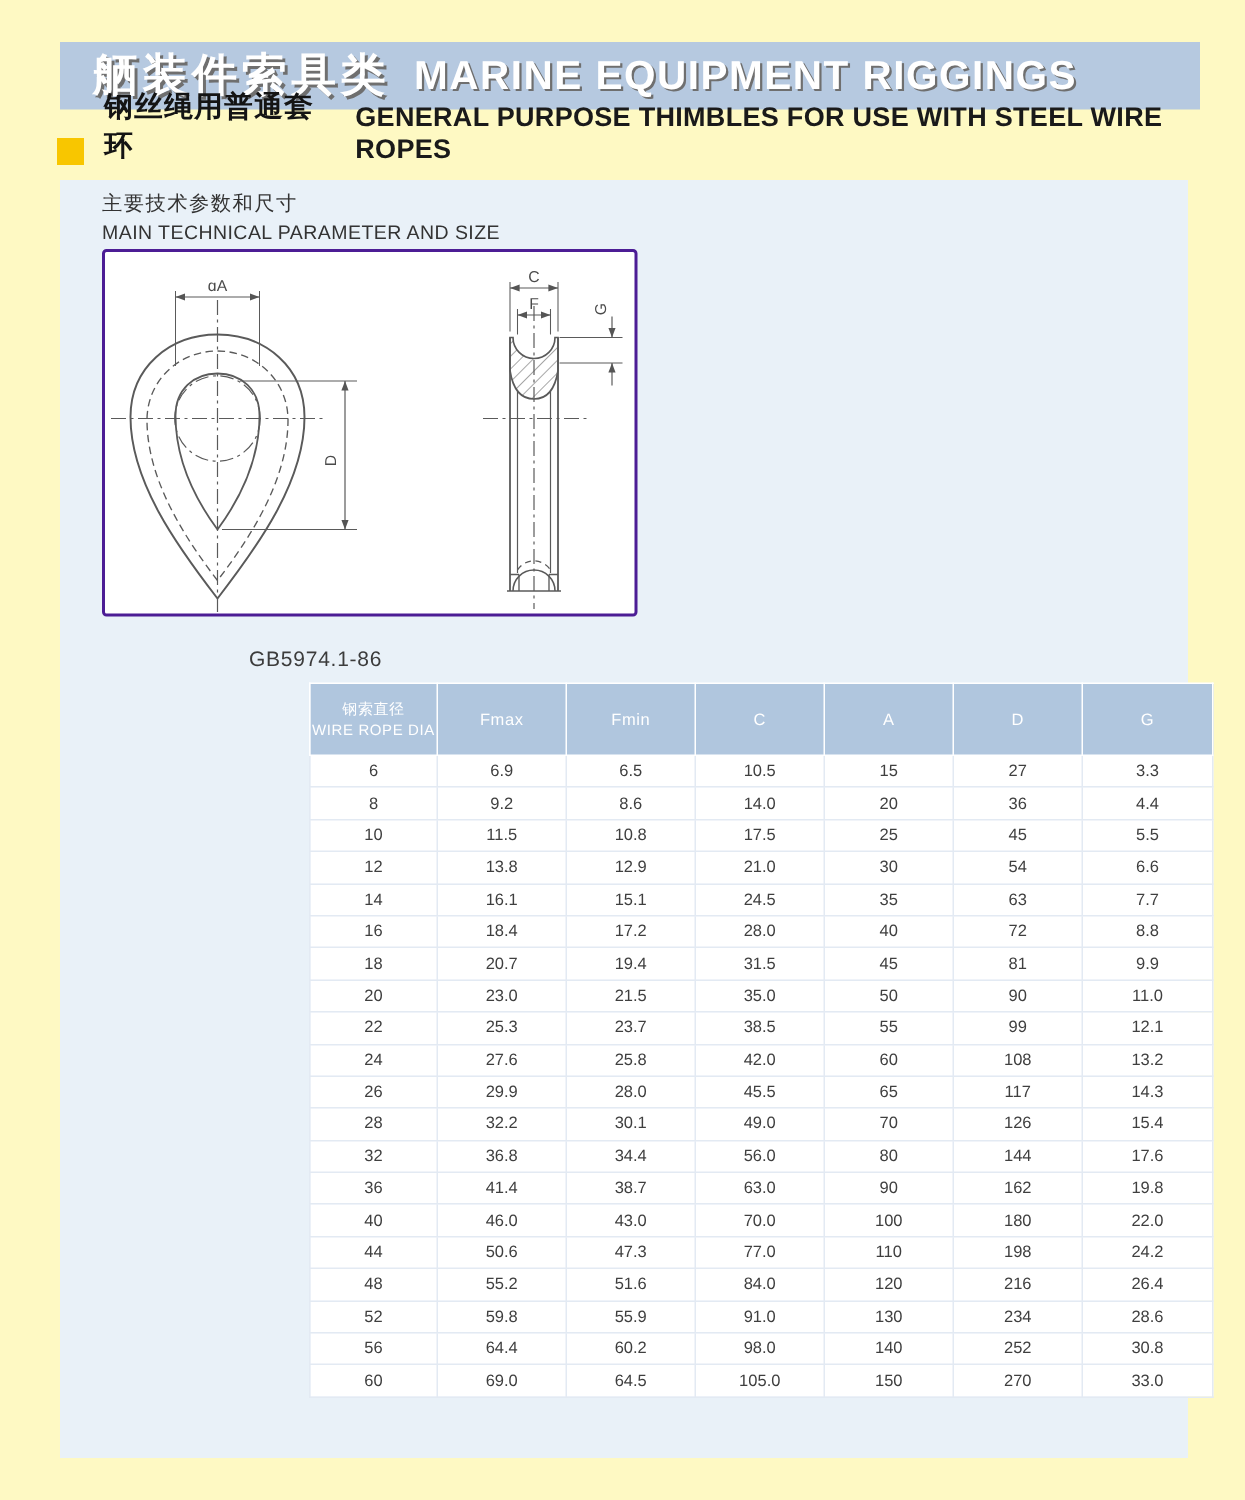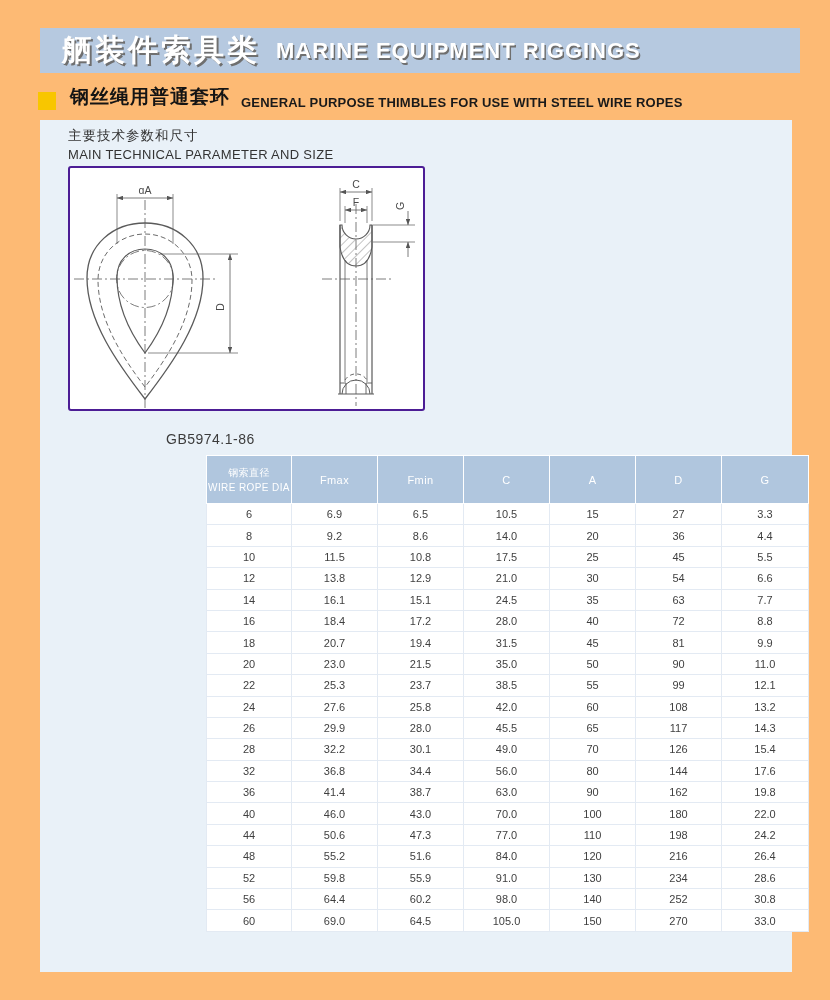--- a/index.html
+++ b/index.html
@@ -1,40 +1,40 @@
 <!DOCTYPE html>
 <html><head>
 <meta charset="utf-8">
 <style>
   * { margin:0; padding:0; box-sizing:border-box; }
   html,body { background:#ffffff; }
   body { font-family:"Liberation Sans","DejaVu Sans",sans-serif; }
-  .page { position:relative; width:830px; height:1000px; background:#fdba74; overflow:hidden; }
+  .page { position:relative; width:830px; height:1000px; background:#fef9c3; overflow:hidden; }
 
   
   .topbar {
     position:absolute; left:40px; top:28px; width:760px; height:45px;
     background:#b6c9e0; display:flex; align-items:center; padding-left:22px;
   }
   .topbar .zh {
     font-size:30px; font-weight:900; color:#ffffff; letter-spacing:3px;
     text-shadow:2px 2px 0 #6f6f6f;
   }
   .topbar .en {
-    margin-left:16px; font-size:22px; font-weight:800; color:#ffffff; letter-spacing:1px;
+    margin-left:16px; font-size:27px; font-weight:800; color:#ffffff; letter-spacing:1px;
     text-shadow:1.5px 1.5px 0 #6f6f6f;
   }
 
   
   .section-row {
     position:absolute; left:38px; top:86px; height:24px; display:flex; align-items:flex-end;
   }
   .section-row .sq { width:18px; height:18px; background:#f8c600; }
   .section-row .zh { margin-left:14px; font-size:19px; font-weight:800; color:#141414; letter-spacing:1px; }
-  .section-row .en { margin-left:11px; font-size:13px; font-weight:800; color:#1a1a1a; letter-spacing:0.2px; }
+  .section-row .en { margin-left:11px; font-size:18px; font-weight:800; color:#1a1a1a; letter-spacing:0.2px; }
 
   
   .content {
     position:absolute; left:40px; top:120px; width:752px; height:852px;
     background:#e9f1f8;
   }
   .param-label { position:absolute; left:28px; top:7px; color:#333; }
   .param-label .zh { font-size:13.5px; letter-spacing:1px; }
   .param-label .en { font-size:13px; margin-top:2px; letter-spacing:0.3px; }
 

